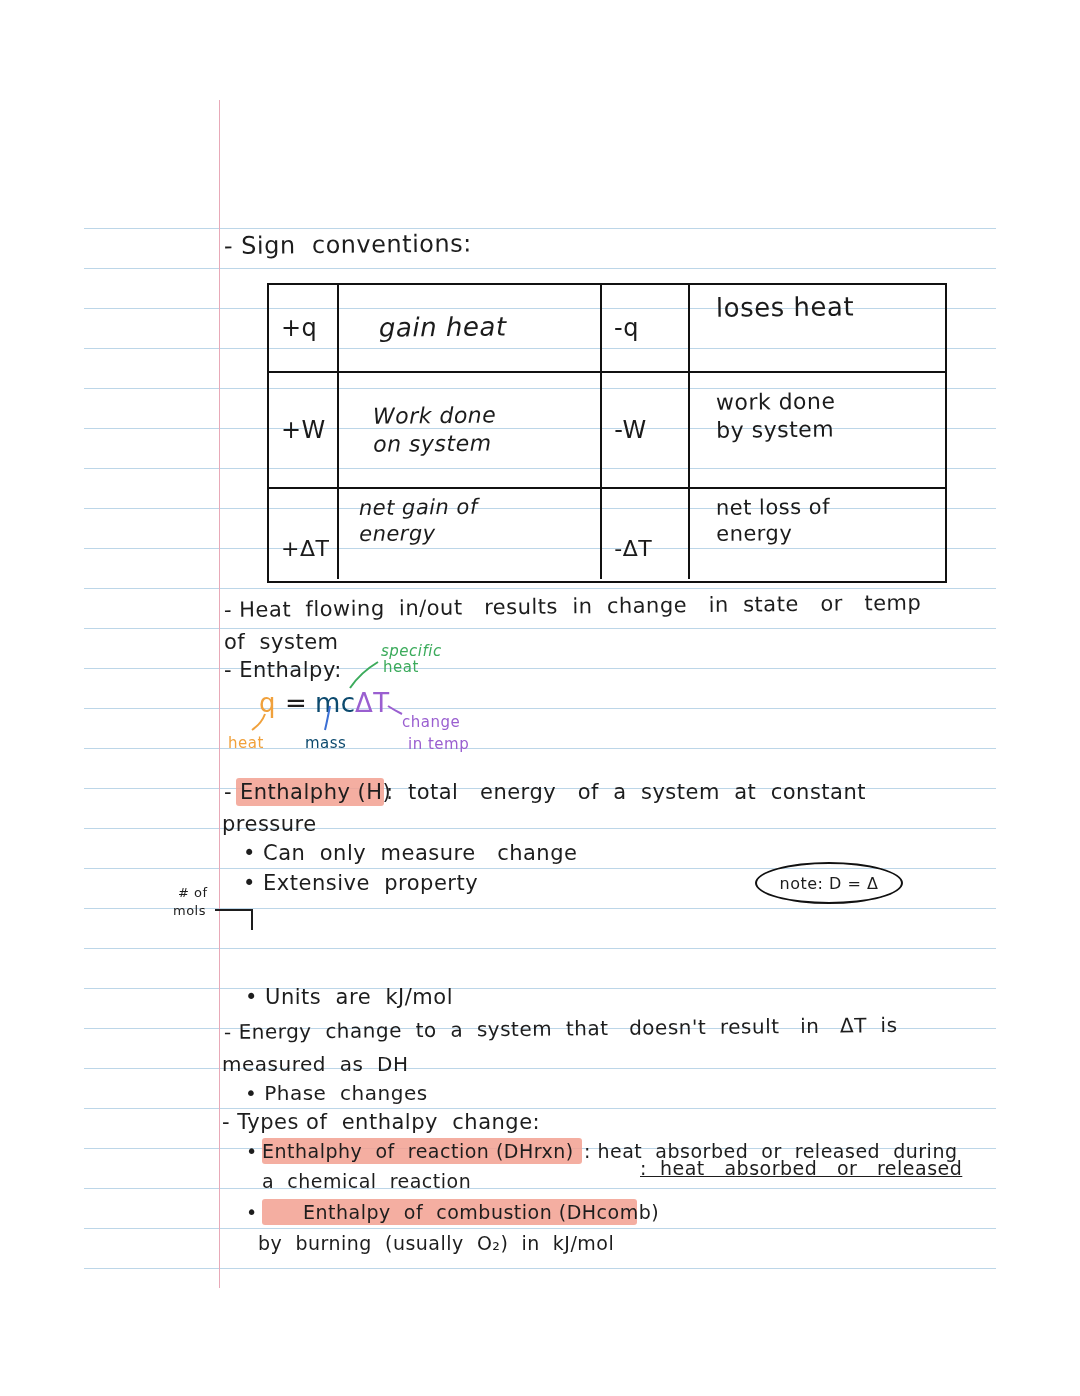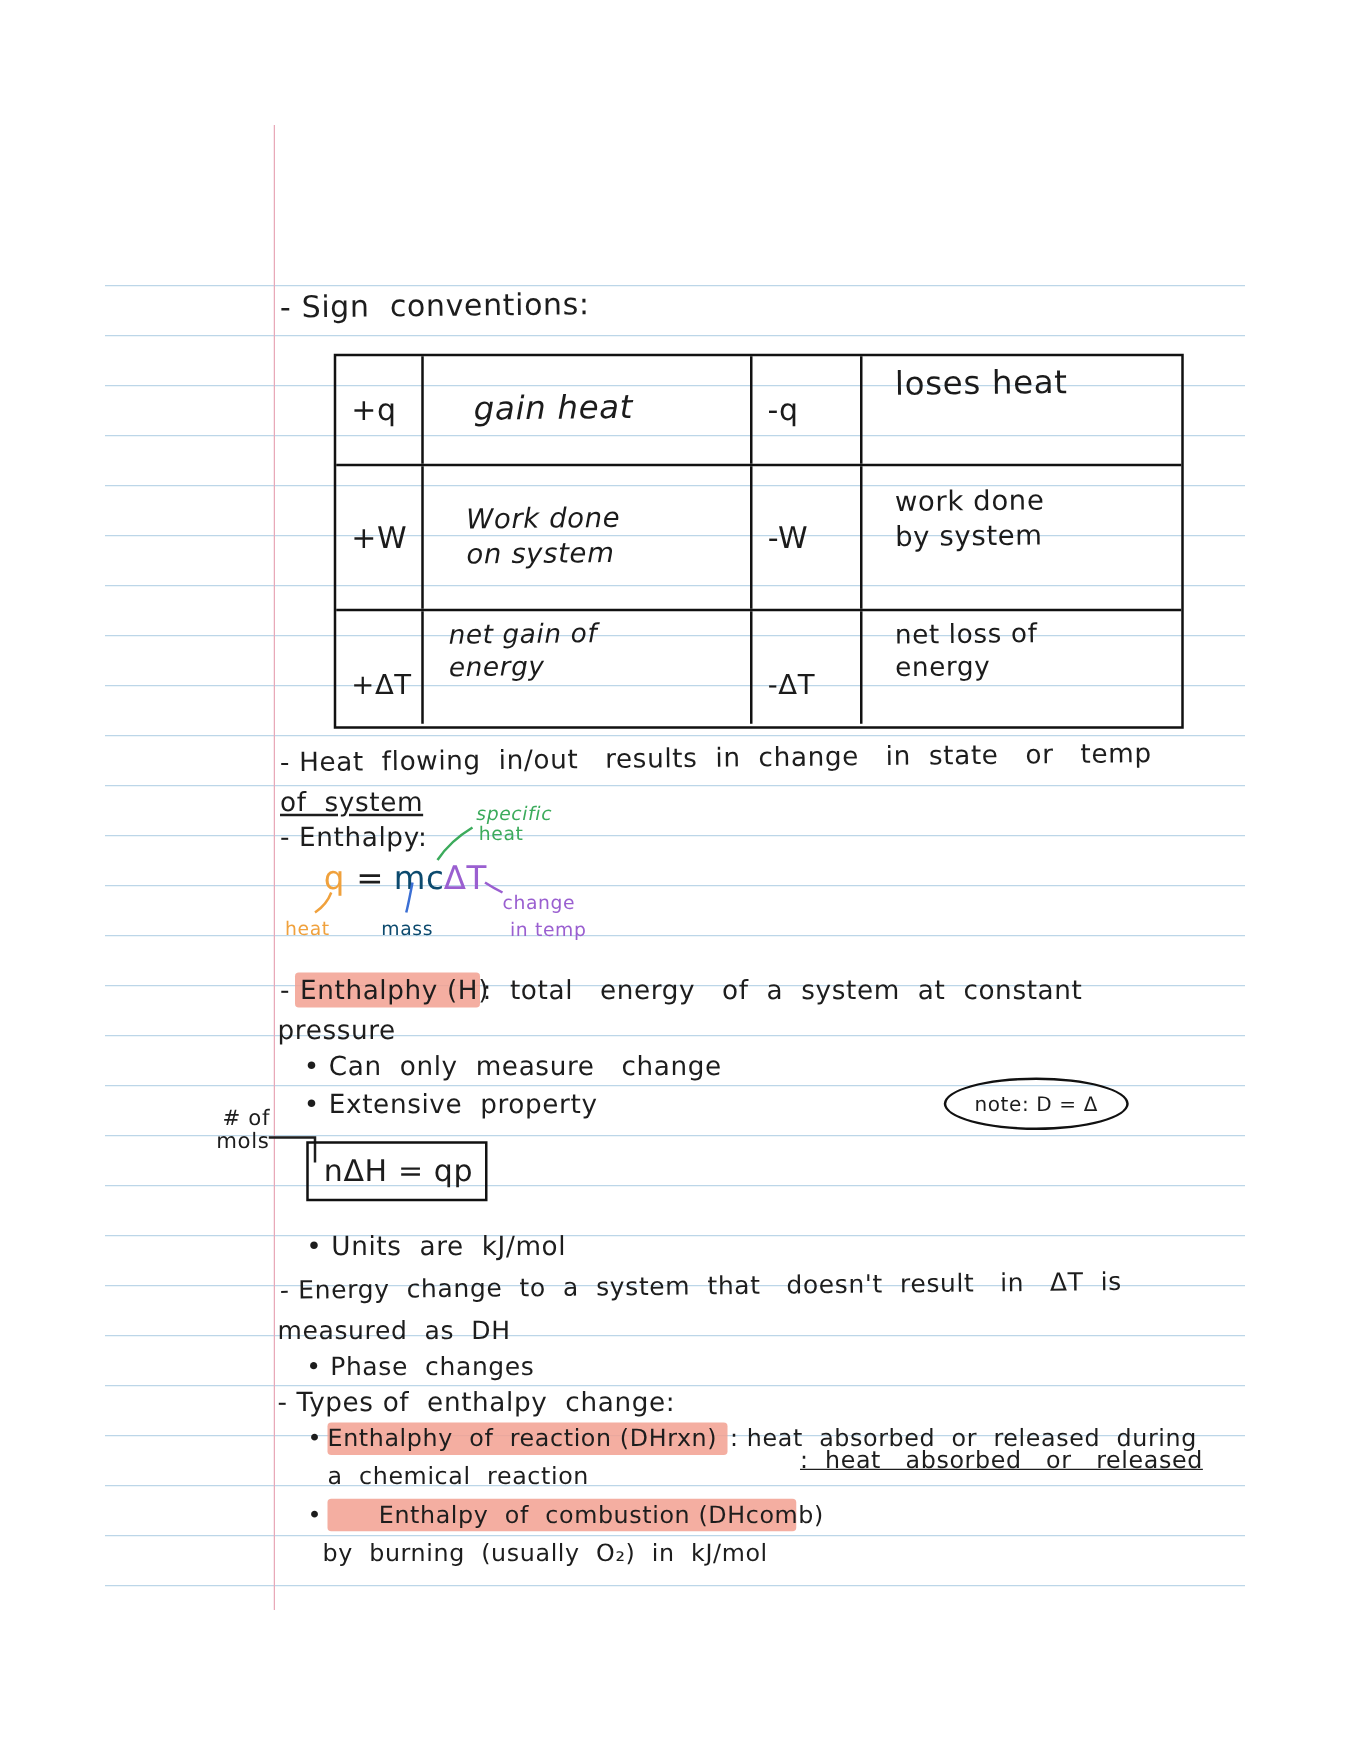--- a/index.html
+++ b/index.html
@@ -47,21 +47,21 @@
   .ink {
     color: #1d1d1d;
   }
   .sz19 { font-size: 19px; }
   .sz20 { font-size: 20px; }
   .sz21 { font-size: 21px; }
   .sz22 { font-size: 22px; }
   .sz24 { font-size: 24px; }
   .sz26 { font-size: 26px; }
   .sz15 { font-size: 15px; }
-  .sz13 { font-size: 17px; }
+  .sz13 { font-size: 13px; }
 
   .slant { transform: rotate(-0.6deg); transform-origin: left center; }
 
   
   #sign-table {
     position: absolute;
     left: 267px;
     top: 283px;
     width: 680px;
     height: 300px;
@@ -211,21 +211,21 @@
         <span class="hw sz22" style="position:static; align-self:flex-end; margin-bottom:18px;">-ΔT</span>
       </div>
       <div class="cell c-d">
         <span class="hw sz21 txt slant" style="position:static; padding-left:14px; align-self:flex-start; margin-top:6px;">net loss of
 energy</span>
       </div>
     </div>
   </div>
 
   <div class="hw ink sz21 slant" style="left:224px; top:598px;">- Heat  flowing  in/out   results  in  change   in  state   or   temp</div>
-  <div class="hw ink sz21" style="left:224px; top:630px;text-decoration:underline;">of  system</div>
+  <div class="hw ink sz21" style="left:224px; top:630px;">of  system</div>
 
   <div class="hw ink sz21" style="left:224px; top:658px;">- Enthalpy:</div>
 
   <div class="hw c-orange sz26" style="left:259px; top:688px;">q</div>
   <div class="hw ink sz26" style="left:285px; top:688px;">=</div>
   <div class="hw c-blue sz26" style="left:315px; top:688px;">mc</div>
   <div class="hw c-purple sz26" style="left:355px; top:688px;">ΔT</div>
 
   <div class="hw c-green sz15" style="left:381px; top:642px;font-style:italic;">specific</div>
   <div class="hw c-green sz15" style="left:383px; top:658px;">heat</div>
@@ -255,23 +255,20 @@
   <div class="ellipse-note" style="left:755px; top:862px; width:148px; height:42px;">
     <span class="hw ink sz16" style="position:static; font-size:16px;">note: D = Δ</span>
   </div>
 
   <div class="hw ink sz13" style="left:178px; top:885px;"># of</div>
   <div class="hw ink sz13" style="left:173px; top:903px;">mols</div>
   <svg class="anno" style="left:0; top:0; width:1080px; height:1396px;">
     <path d="M215 910 L 252 910 L 252 930" stroke="#1d1d1d" stroke-width="2" fill="none"></path>
   </svg>
 
-  <div class="boxed" style="left:245px; top:913px; width:145px; height:48px;">
-    <span class="hw ink sz24" style="position:static">nΔH = qp</span>
-  </div>
 
   <div class="hw ink sz21" style="left:245px; top:985px;">• Units  are  kJ/mol</div>
 
   <div class="hw ink sz20 slant" style="left:224px; top:1020px;">- Energy  change  to  a  system  that   doesn't  result   in   ΔT  is</div>
   <div class="hw ink sz20" style="left:222px; top:1052px;">measured  as  DH</div>
 
   <div class="hw ink sz20" style="left:245px; top:1081px;">• Phase  changes</div>
 
   <div class="hw ink sz21" style="left:222px; top:1110px;">- Types of  enthalpy  change:</div>
 

